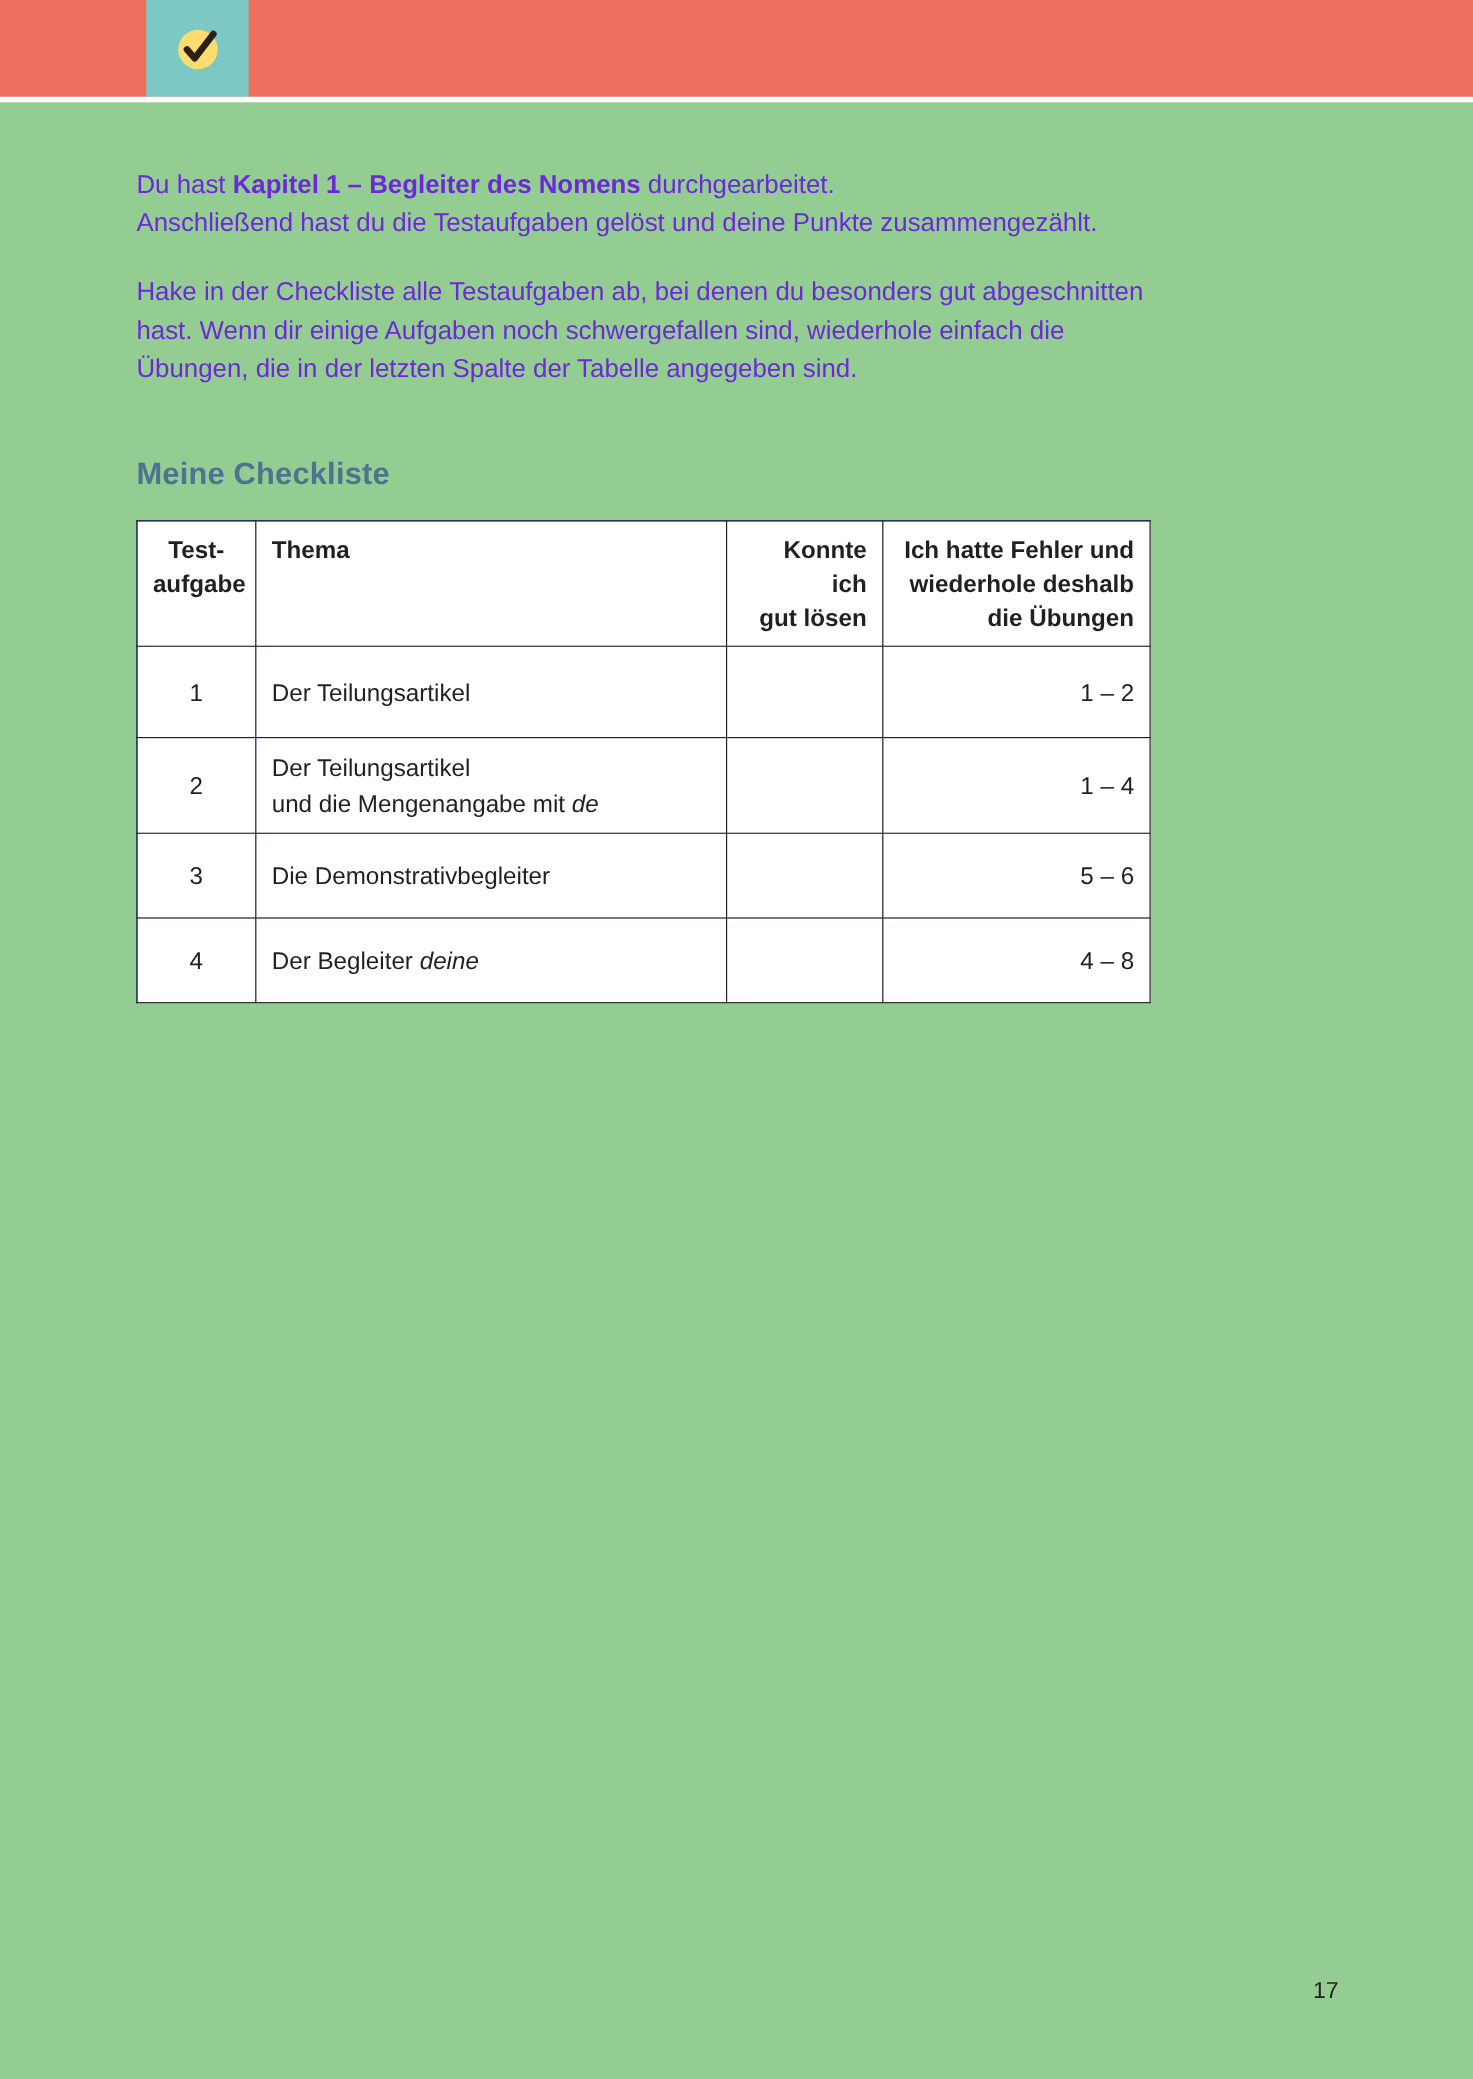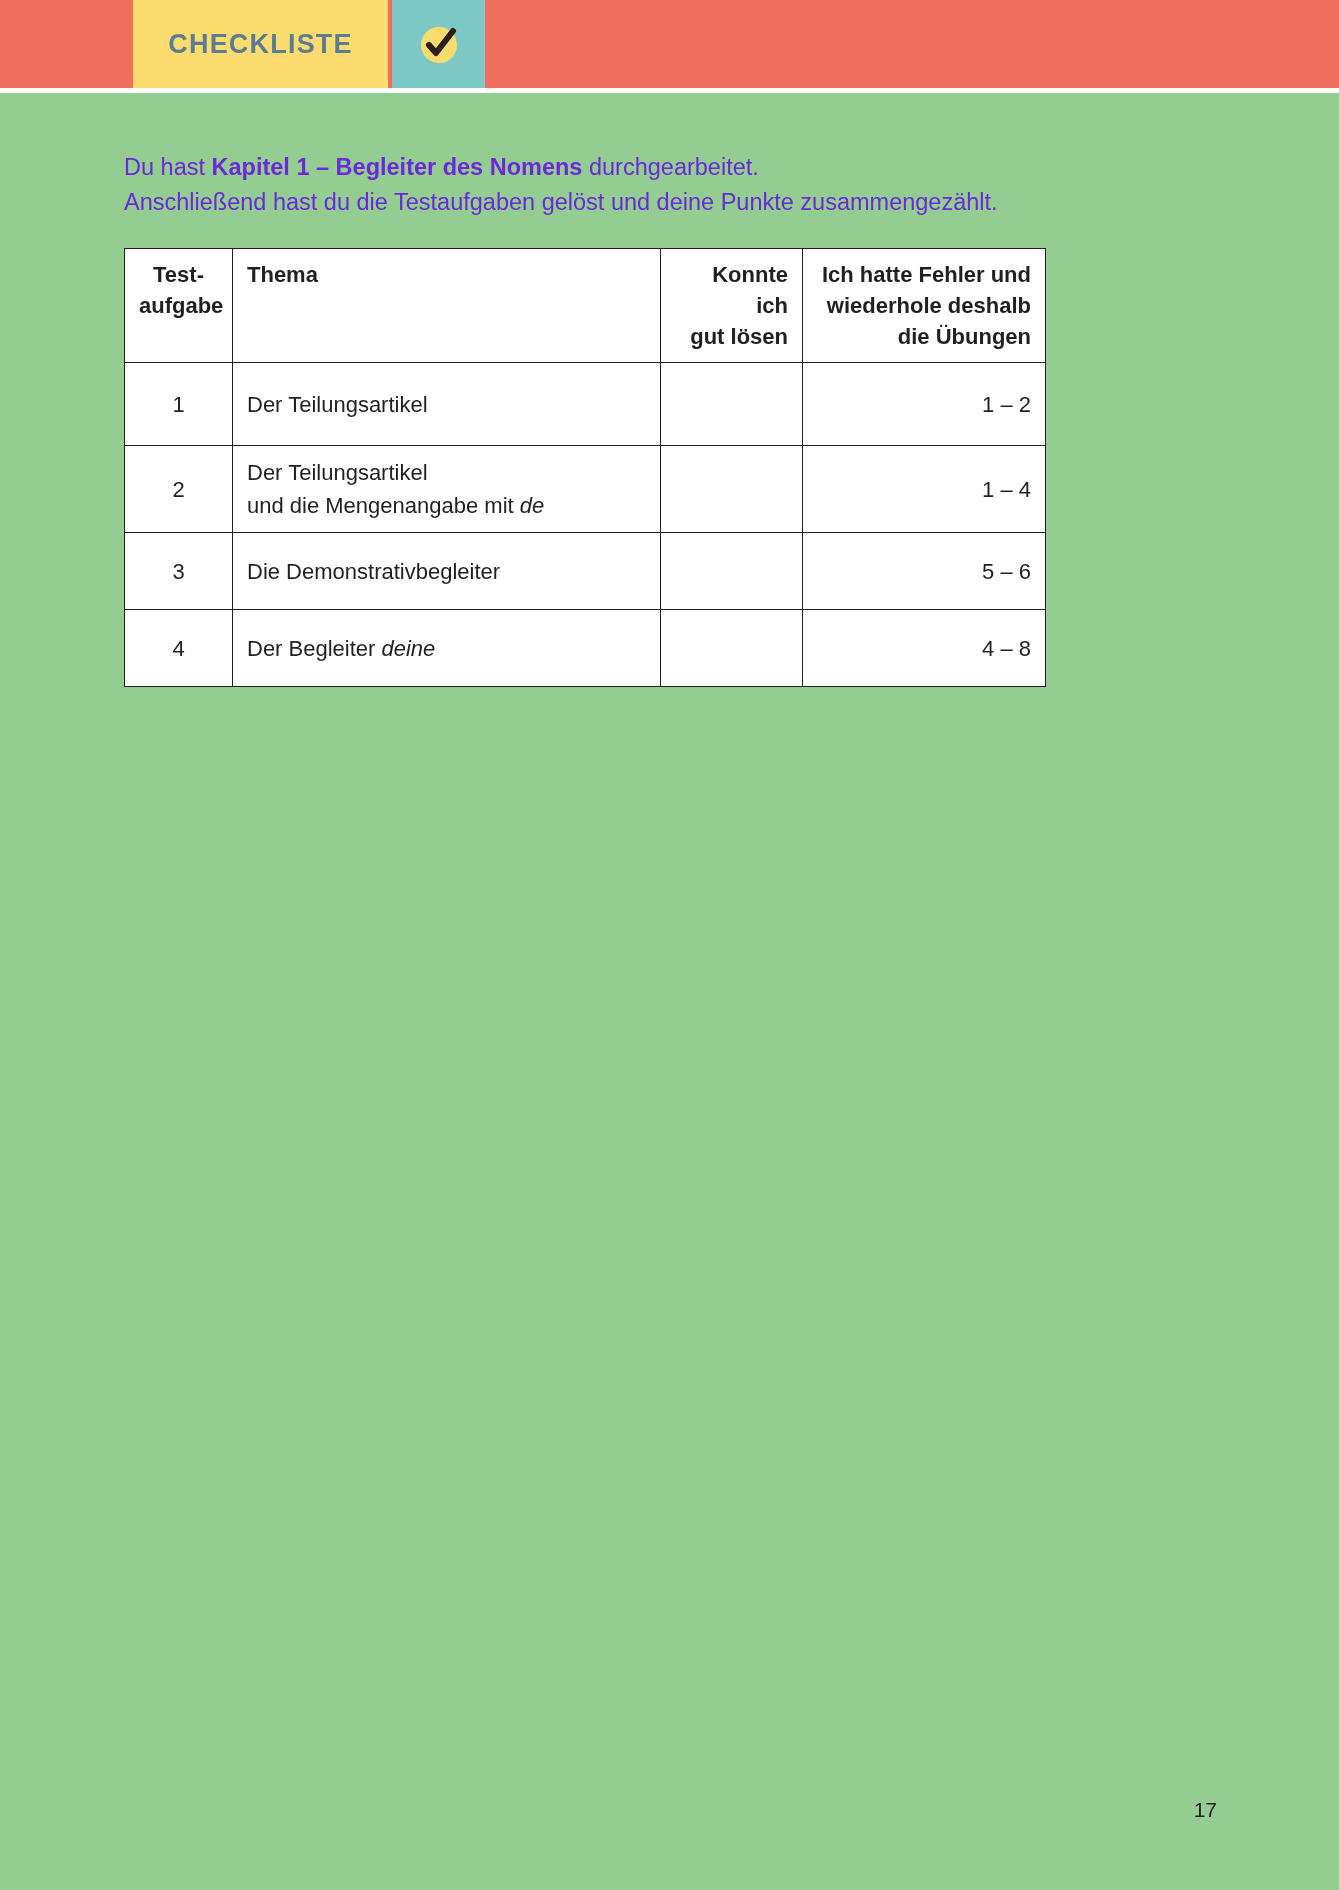--- a/index.html
+++ b/index.html
@@ -172,23 +172,20 @@
     color: #231f20;
     font-size: 21px;
   }
 </style>
 </head>
 <body>
 
 <div class="header">
   <div class="header-spacer-left"></div>
 
-  <div class="header-title-block">
-    <span class="header-title-text">CHECKLISTE</span>
-  </div>
 
   <div class="header-icon-block">
     <span class="check-badge">
       <svg width="50" height="50" viewBox="0 0 50 50" aria-hidden="true">
         <circle cx="25" cy="26" r="18" fill="#fcdc6e"></circle>
         <path d="M15 26 L22 34 L39 12" fill="none" stroke="#2b2018" stroke-width="6" stroke-linecap="round" stroke-linejoin="round"></path>
       </svg>
     </span>
   </div>
 
@@ -196,21 +193,23 @@
 </div>
 <div class="header-underline"></div>
 
 <div class="content">
 
   <p class="intro-para">
     <span>Du hast </span><b>Kapitel 1 – Begleiter des Nomens</b><span> durchgearbeitet.</span><br>
     <span>Anschließend hast du die Testaufgaben gelöst und deine Punkte zusammengezählt.</span>
   </p>
 
-
+  <p class="intro-para second">Hake in der Checkliste alle Testaufgaben ab, bei denen du besonders gut abgeschnitten hast. Wenn dir einige Aufgaben noch schwergefallen sind, wiederhole einfach die Übungen, die in der letzten Spalte der Tabelle angegeben sind.</p>
+
+  <h2 class="section-heading">Meine Checkliste</h2>
 
   <table class="checklist-table">
     <colgroup>
       <col class="col-nr">
       <col class="col-thema">
       <col class="col-ok">
       <col class="col-ueb">
     </colgroup>
     <thead>
       <tr>

